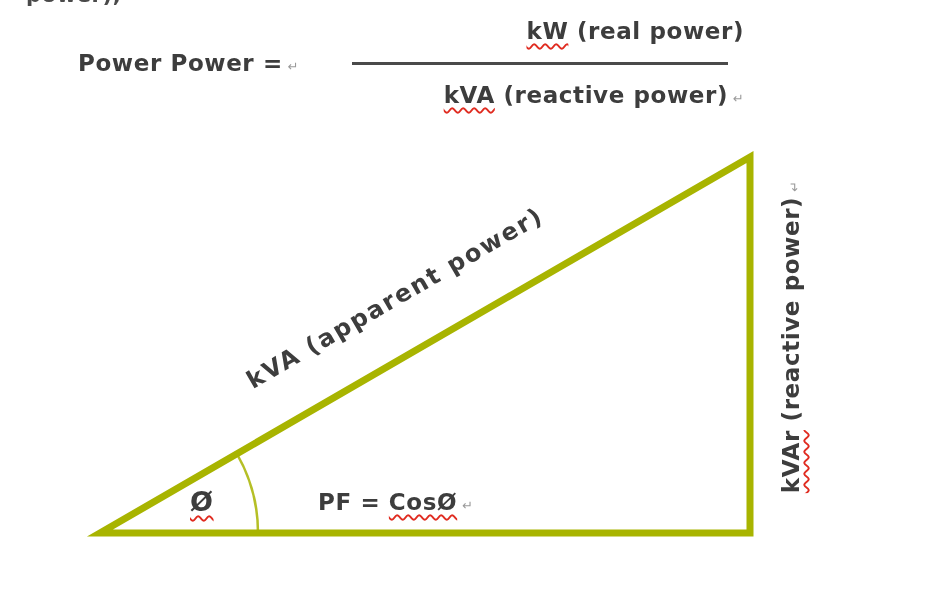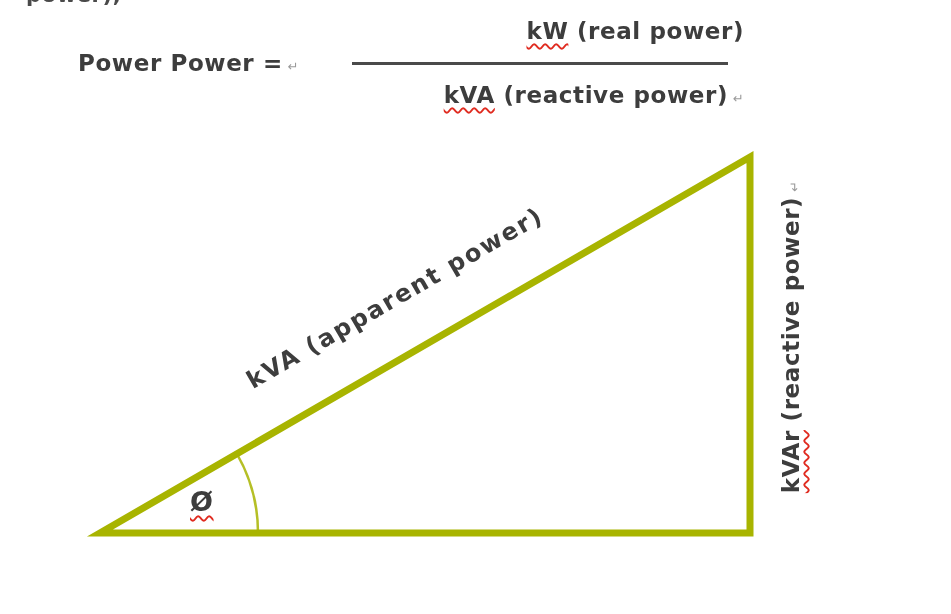--- a/index.html
+++ b/index.html
@@ -72,15 +72,18 @@
   </div>
 
   <div class="txt side-label">
     <span class="sq">kVAr</span><span> (reactive power)</span><span class="mark">↵</span>
   </div>
 
   <div class="txt angle">
     <span class="sq">Ø</span>
   </div>
 
+  <div class="txt pf">
+    <span>PF = </span><span class="sq">CosØ</span><span class="mark">↵</span>
+  </div>
 
 
 </div>
 
 </body></html>

